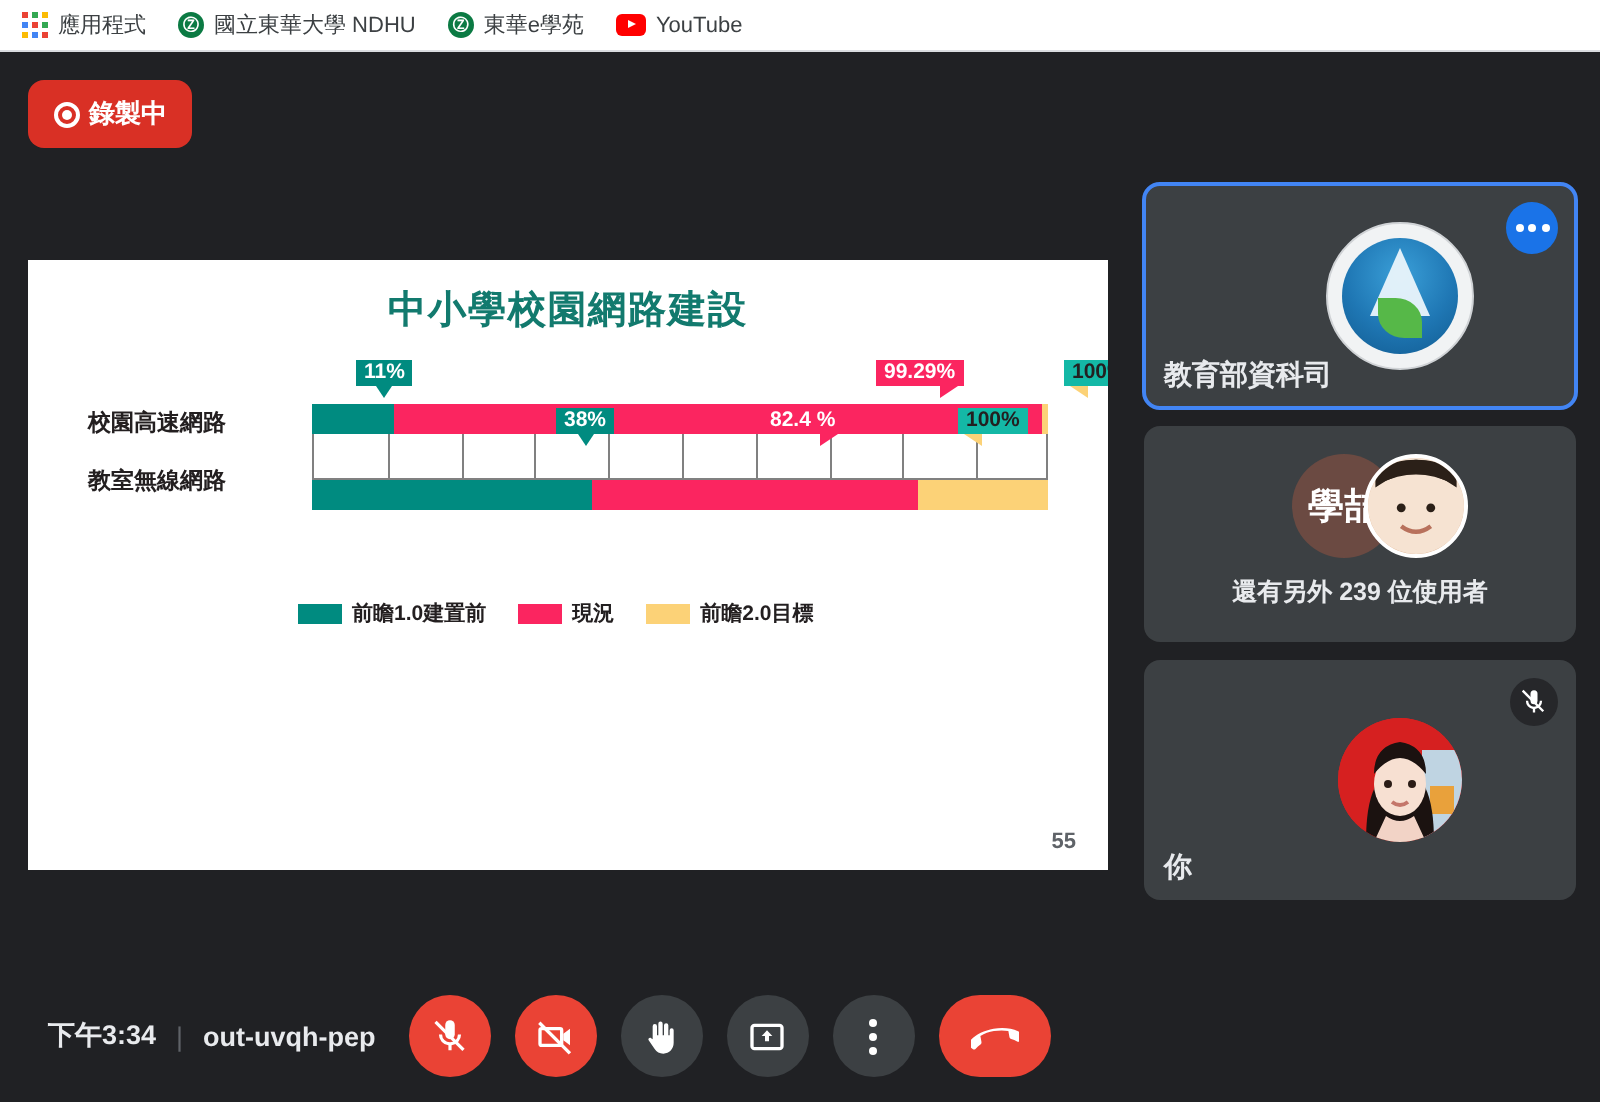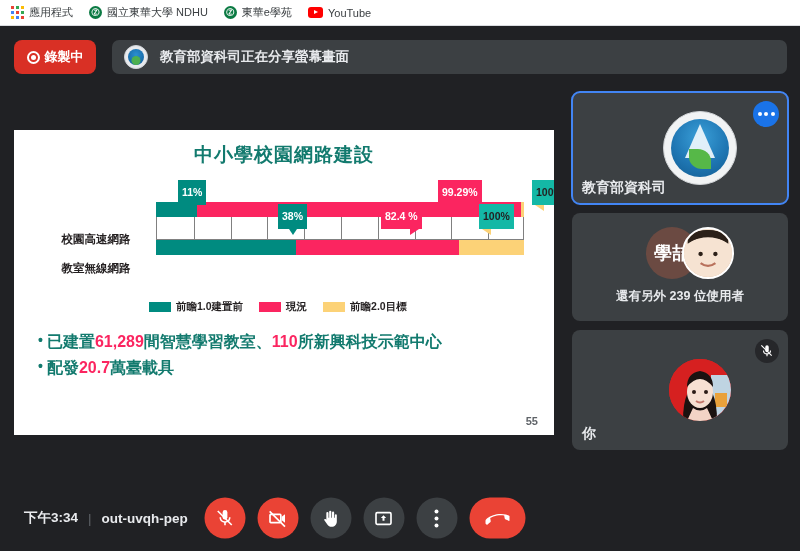--- a/index.html
+++ b/index.html
@@ -105,40 +105,39 @@
     position: absolute; top: 12px; left: 0; width: 100%;
     text-align: center; font-size: 19px; font-weight: bold;
     color: #127a6e; letter-spacing: 1px;
   }
 
   
   .chart { position: absolute; left: 30px; top: 48px; width: 480px; height: 90px; }
   .row-label {
     position: absolute; left: 0; width: 104px;
     font-size: 11.5px; font-weight: bold; color: #231f20;
-    text-align: center;
-    margin-top: 28px;
+    text-align: left;
   }
   .plot {
     position: absolute; left: 112px; top: 0;
     width: 368px; height: 90px;
   }
   .grid-box {
     position: absolute; left: 0; top: 24px; width: 100%; height: 38px;
     border: 1px solid #808080; background: #fff;
   }
   .bar-track { position: absolute; left: 0; width: 100%; height: 15px; }
   .seg { position: absolute; top: 0; height: 100%; }
   .seg.teal { background: #008b80; }
   .seg.pink { background: #fb2560; }
   .seg.yellow { background: #fcd277; }
 
   .tag {
     position: absolute; font-size: 10.5px; font-weight: bold;
-    padding: 6px 4px; white-space: nowrap; line-height: 13px;
+    padding: 0 4px; white-space: nowrap; line-height: 13px;
   }
   .tag.teal { background: #008b80; color: #fff; }
   .tag.pink { background: #fb2560; color: #fff; }
   .tag.yellow { background: #14b8a6; color: #231f20; margin-left: 28px; }
   .tag:after {
     content: ""; position: absolute; top: 100%;
     border-style: solid;
   }
   .tag.teal:after {
     left: 50%; margin-left: -4px;
@@ -313,26 +312,20 @@
     <span class="yt-icon"></span>
     <span>YouTube</span>
   </div>
 </div>
 
 <div class="topbar">
   <div class="rec-pill">
     <span class="rec-dot"></span>
     <span>錄製中</span>
   </div>
-  <div class="share-bar">
-    <span class="moe-logo">
-      <span class="inner"></span>
-    </span>
-    <span class="share-text">教育部資科司正在分享螢幕畫面</span>
-  </div>
 </div>
 
 <div class="stage">
 
   <div class="slide">
     <div class="slide-title">中小學校園網路建設</div>
 
     <div class="chart">
       <div class="row-label" style="top:26px">校園高速網路</div>
       <div class="row-label" style="top:55px">教室無線網路</div>
@@ -379,24 +372,20 @@
       <span class="item">
         <span class="sw" style="background:#fb2560"></span>
         <span>現況</span>
       </span>
       <span class="item">
         <span class="sw" style="background:#fcd277"></span>
         <span>前瞻2.0目標</span>
       </span>
     </div>
 
-    <div class="bullets">
-      <div class="bullet"><span>已建置</span><em>61,289</em><span>間智慧學習教室、</span><em>110</em><span>所新興科技示範中心</span></div>
-      <div class="bullet"><span>配發</span><em>20.7</em><span>萬臺載具</span></div>
-    </div>
 
     <div class="slide-num">55</div>
   </div>
 
   <div class="rail">
 
     <div class="tile t1 active">
       <div class="tile-center">
         <span class="avatar-moe">
           <span class="ring"></span>

